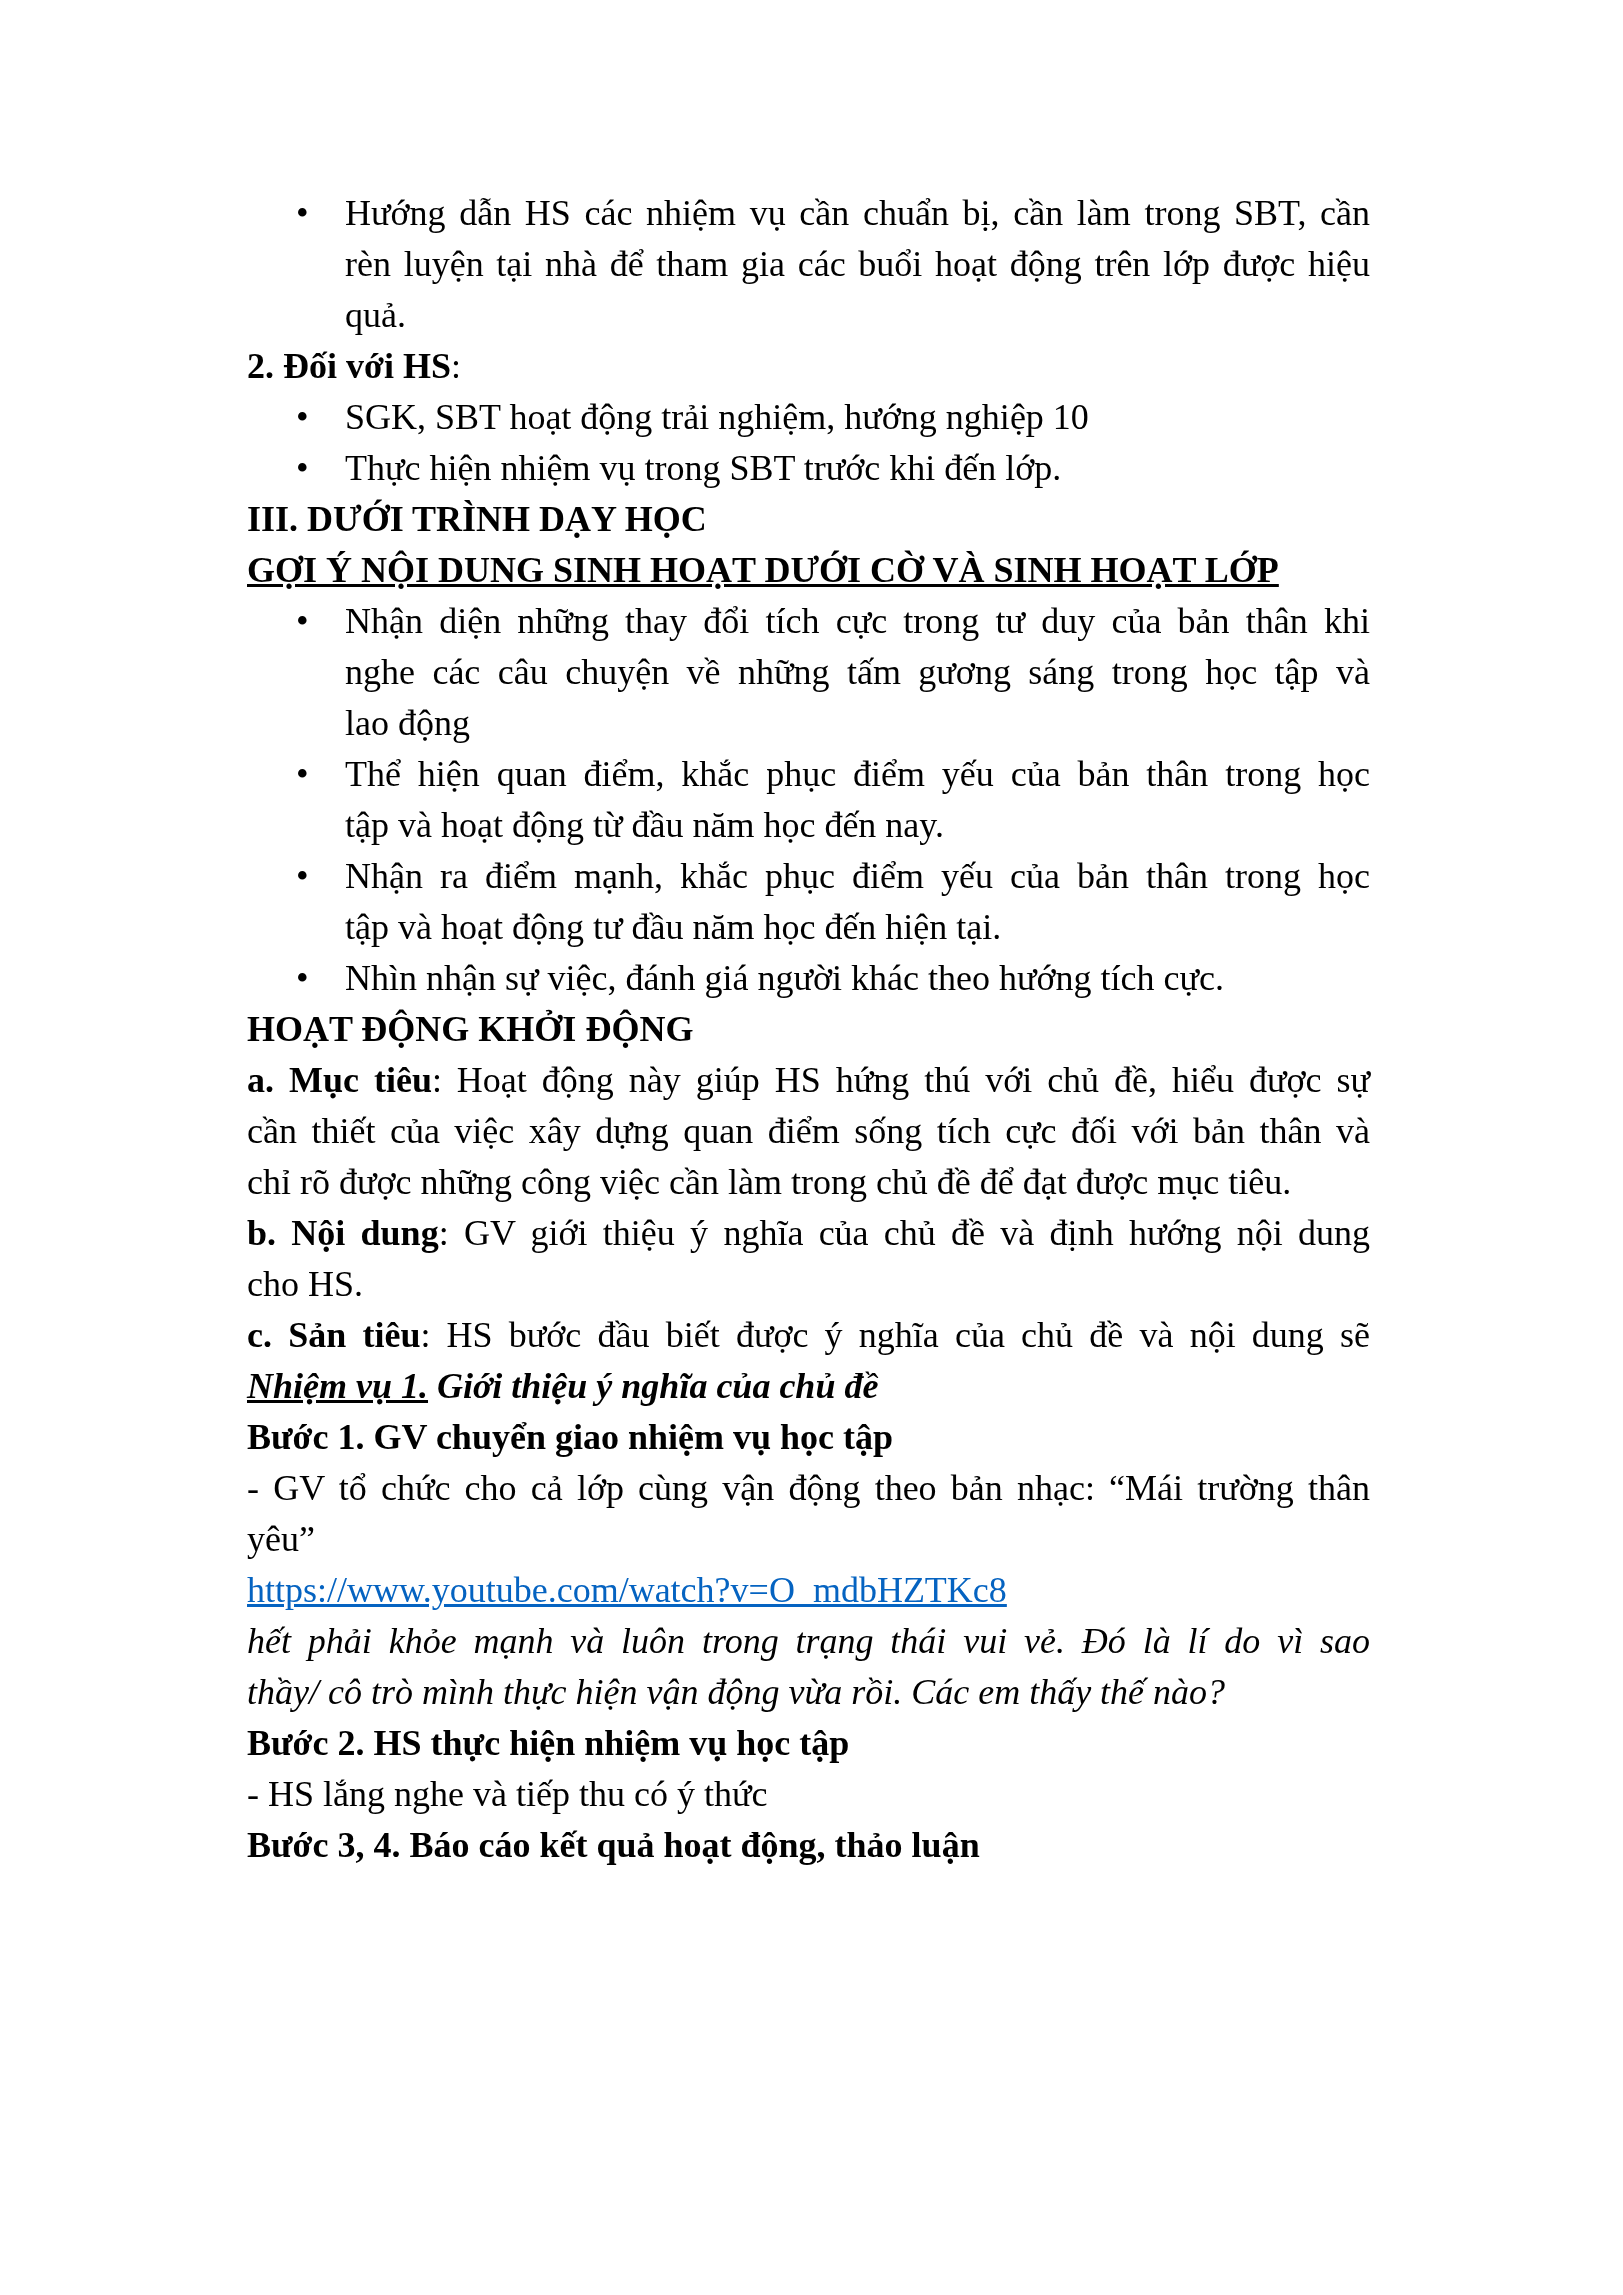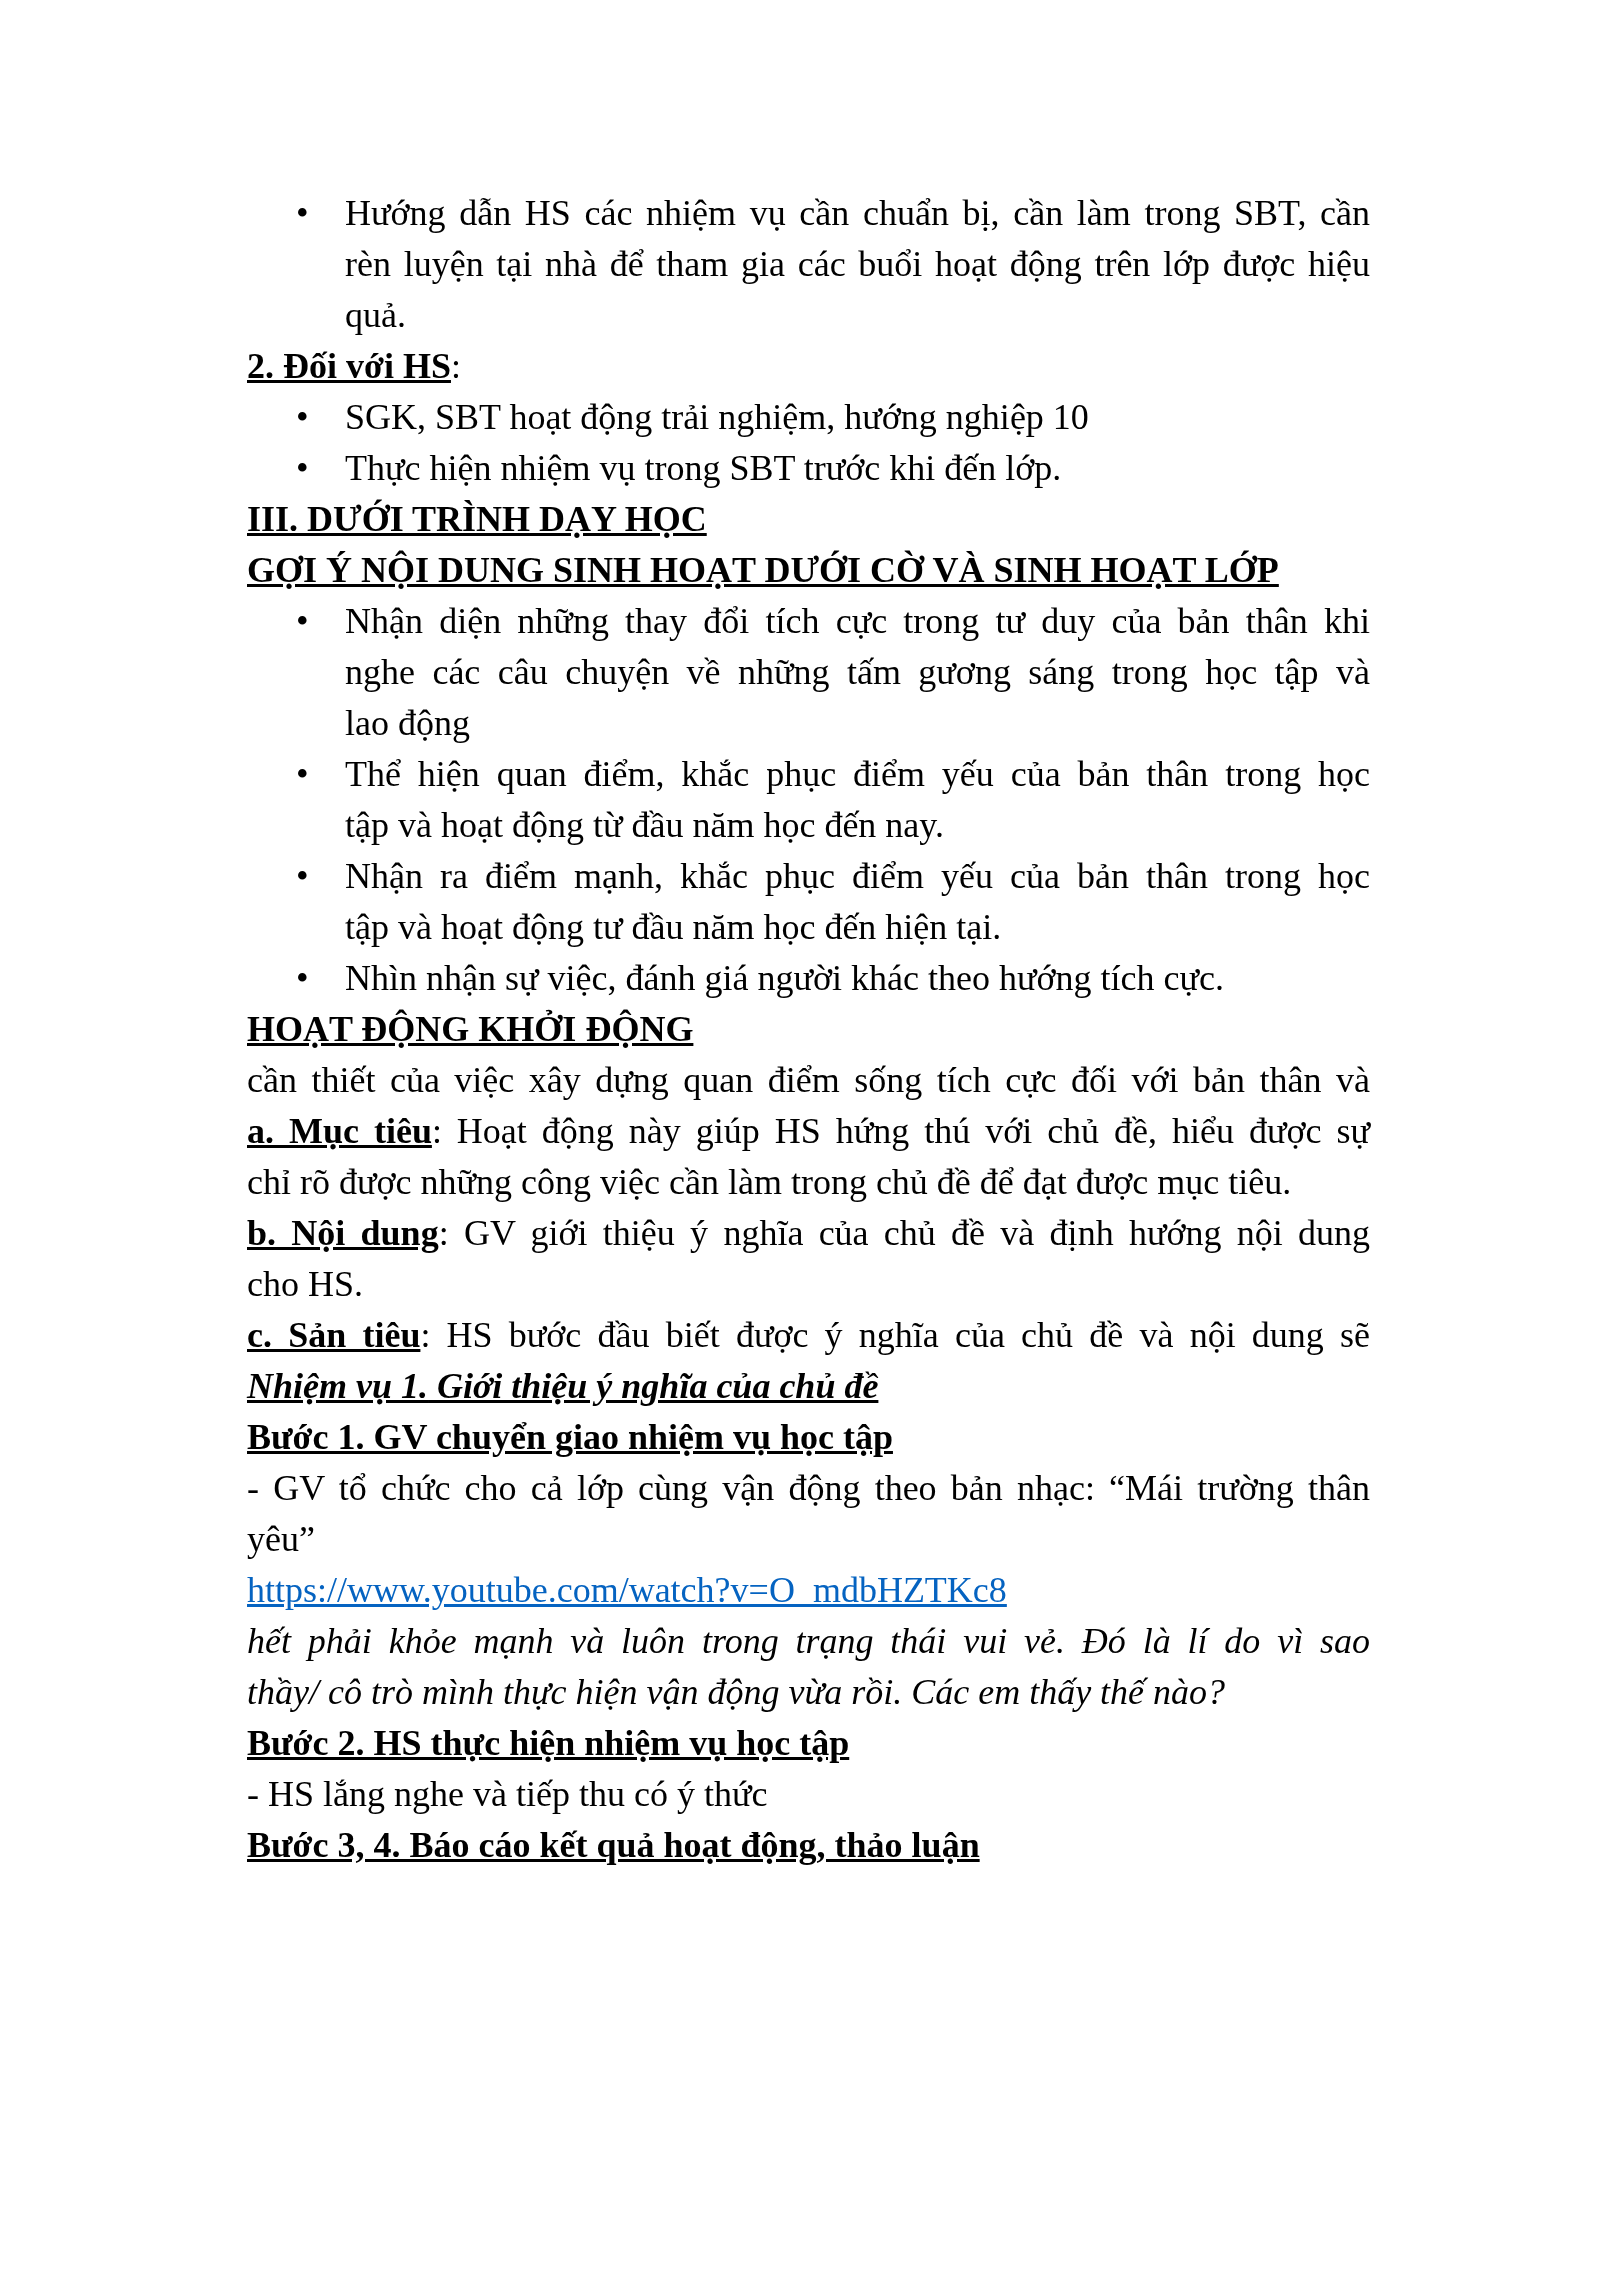--- a/index.html
+++ b/index.html
@@ -33,21 +33,21 @@
   
   .line.ind {
     padding-left: 98px;
     position: relative;
   }
   .bullet-dot {
     position: absolute;
     left: 49px;
     top: 0;
   }
-  .b { font-weight: 700; text-decoration: underline; }
+  .b { font-weight: 700; }
   .i { font-style: italic; }
   .u { text-decoration: underline; }
   .lnk {
     color: var(--link, #0563C1);
     text-decoration: underline;
     cursor: pointer;
     margin-top: 24px;
   }
 </style>
 </head>
@@ -87,22 +87,22 @@
       <div class="line ind"><span class="bullet-dot">•</span><span>Nhận ra điểm mạnh, khắc phục điểm yếu của bản thân trong học</span></div>
       <div class="line ind pl"><span>tập và hoạt động tư đầu năm học đến hiện tại.</span></div>
     </div>
     <div class="para">
       <div class="line ind pl"><span class="bullet-dot">•</span><span>Nhìn nhận sự việc, đánh giá người khác theo hướng tích cực.</span></div>
     </div>
     <div class="para">
       <div class="line pl"><span class="b">HOẠT ĐỘNG KHỞI ĐỘNG</span></div>
     </div>
     <div class="para">
+      <div class="line"><span class="b">a. Mục tiêu</span><span>: Hoạt động này giúp HS hứng thú với chủ đề, hiểu được sự</span></div>
       <div class="line"><span>cần thiết của việc xây dựng quan điểm sống tích cực đối với bản thân và</span></div>
-      <div class="line"><span class="b">a. Mục tiêu</span><span>: Hoạt động này giúp HS hứng thú với chủ đề, hiểu được sự</span></div>
       <div class="line pl"><span>chỉ rõ được những công việc cần làm trong chủ đề để đạt được mục tiêu.</span></div>
     </div>
     <div class="para">
       <div class="line"><span class="b">b. Nội dung</span><span>: GV giới thiệu ý nghĩa của chủ đề và định hướng nội dung</span></div>
       <div class="line pl"><span>cho HS.</span></div>
     </div>
     <div class="para">
       <div class="line"><span class="b">c. Sản tiêu</span><span>: HS bước đầu biết được ý nghĩa của chủ đề và nội dung sẽ</span></div>
     </div>
     <div class="para">

